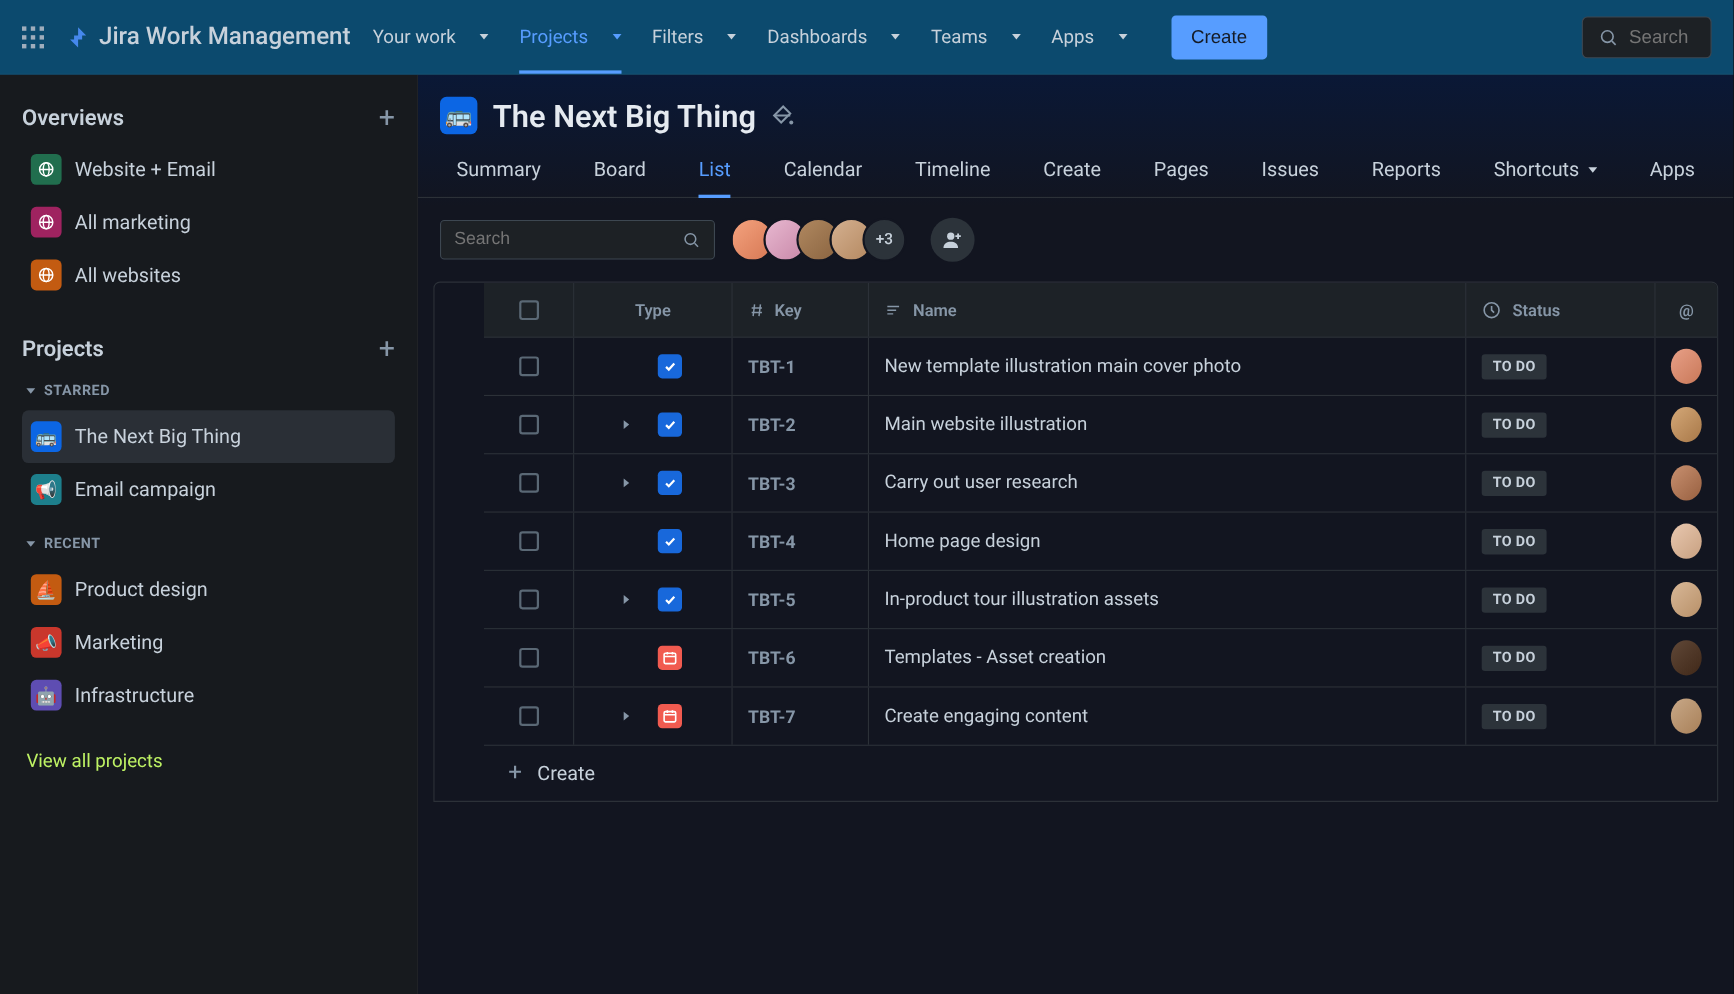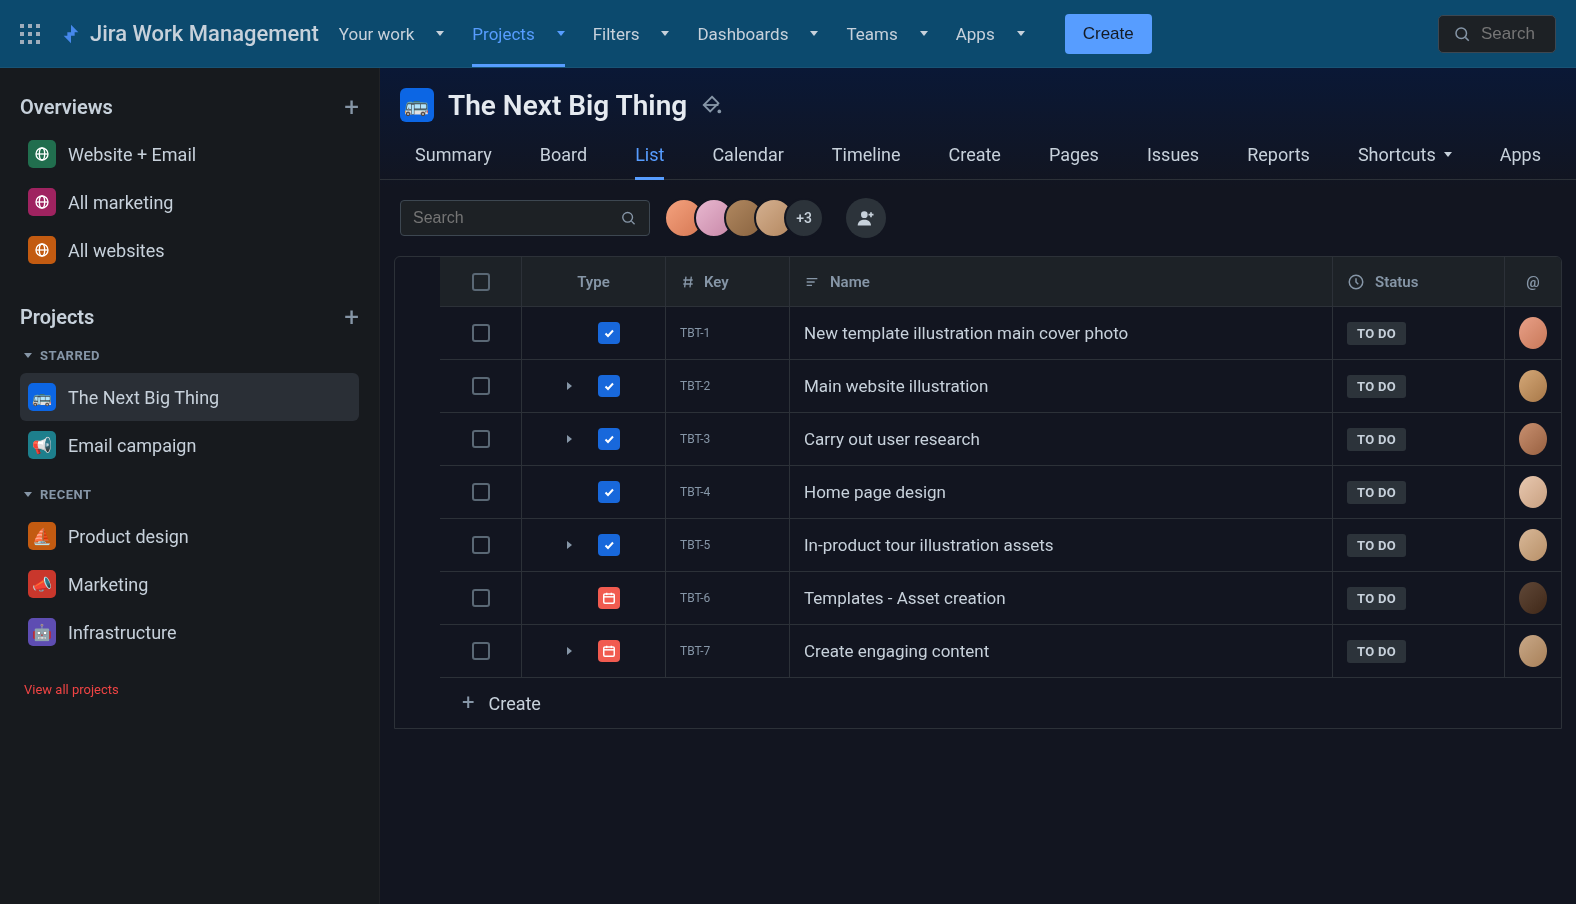--- a/index.html
+++ b/index.html
@@ -47,21 +47,21 @@
 .sb-icon { width:28px; height:28px; border-radius:5px; display:flex; align-items:center; justify-content:center; font-size:16px; flex-shrink:0; }
 .sb-icon.green { background:#216e4e; color:#fff; }
 .sb-icon.pink { background:#9f2360; color:#fff; }
 .sb-icon.orange { background:#c35b11; color:#fff; }
 .sb-icon.blue { background:#0c66e4; }
 .sb-icon.teal { background:#1d7f8c; }
 .sb-icon.red { background:#c9372c; }
 .sb-icon.purple { background:#5e4db2; }
 .sb-subhead { display:flex; align-items:center; gap:8px; color:#8696a7; font-size:13px; font-weight:700; letter-spacing:0.5px; margin:18px 0 10px 4px; cursor:pointer; }
 .sb-chev-sm { width:0; height:0; border-left:4px solid transparent; border-right:4px solid transparent; border-top:5px solid #8696a7; }
-.sb-footer { margin-top:20px; color:#ef4444; font-size:13px; cursor:pointer; padding:6px 4px; }
+.sb-footer { margin-top:20px; color:#bef264; font-size:17px; cursor:pointer; padding:6px 4px; }
 .sb-gap { height: 30px; }
 
 .main { flex:1; background: linear-gradient(180deg, #0a1836 0%, #121520 120px, #121520 100%); padding: 20px 0 0 0; overflow:hidden; display:flex; flex-direction:column; }
 .page-header { padding: 0 20px; }
 .page-title-row { display:flex; align-items:center; gap:14px; margin-bottom:18px; }
 .proj-icon-lg { width:34px; height:34px; border-radius:6px; background:#0c66e4; display:flex; align-items:center; justify-content:center; font-size:20px; }
 .page-title { font-size:28px; font-weight:600; color:#e5eaf0; }
 .paint-icon { color:#8696a7; font-size:20px; }
 
 .tabs { display:flex; gap:48px; border-bottom:1px solid #2c3138; padding: 0 20px; justify-content: center; }
@@ -91,21 +91,21 @@
 .cell-name { flex:1; gap:10px; }
 .cell-status { width:172px; gap:10px; }
 .cell-assign { width:56px; justify-content:center; border-right:none; }
 .trow { display:flex; height:53px; border-bottom:1px solid #2c3138; font-size:17px; color:#c7d1db; }
 .checkbox { width:18px; height:18px; border:2px solid #5a6875; border-radius:3px; cursor:pointer; }
 .type-icon { width:22px; height:22px; border-radius:4px; display:flex; align-items:center; justify-content:center; }
 .type-icon.task { background:#1868db; }
 .type-icon.task svg { width:12px; height:12px; }
 .type-icon.cal { background:#f15b50; }
 .row-chev { width:0;height:0;border-top:4px solid transparent;border-bottom:4px solid transparent;border-left:5px solid #8696a7; margin-right:18px; cursor:pointer; }
-.key-text { color:#8696a7; font-weight:400; font-size:12px; }
+.key-text { color:#8696a7; font-weight:700; font-size:16px; }
 .status-badge { background:#2c333a; padding:4px 10px; border-radius:3px; font-size:13px; font-weight:700; color:#c7d1db; letter-spacing:0.3px; }
 .assignee-av { width:32px; height:32px; border-radius:50%; background:#3d4751; }
 .assignee-av.a1{background:linear-gradient(135deg,#e8a088,#c87858);}
 .assignee-av.a2{background:linear-gradient(135deg,#d4a878,#a87848);}
 .assignee-av.a3{background:linear-gradient(135deg,#c89070,#986040);}
 .assignee-av.a4{background:linear-gradient(135deg,#e8c8b0,#c8a080);}
 .assignee-av.a5{background:linear-gradient(135deg,#d8b898,#b89068);}
 .assignee-av.a6{background:linear-gradient(135deg,#604838,#402818);}
 .assignee-av.a7{background:linear-gradient(135deg,#c8a888,#a88058);}
 .create-row { display:flex; align-items:center; gap:14px; padding:14px 22px; color:#c7d1db; font-size:18px; cursor:pointer; }

